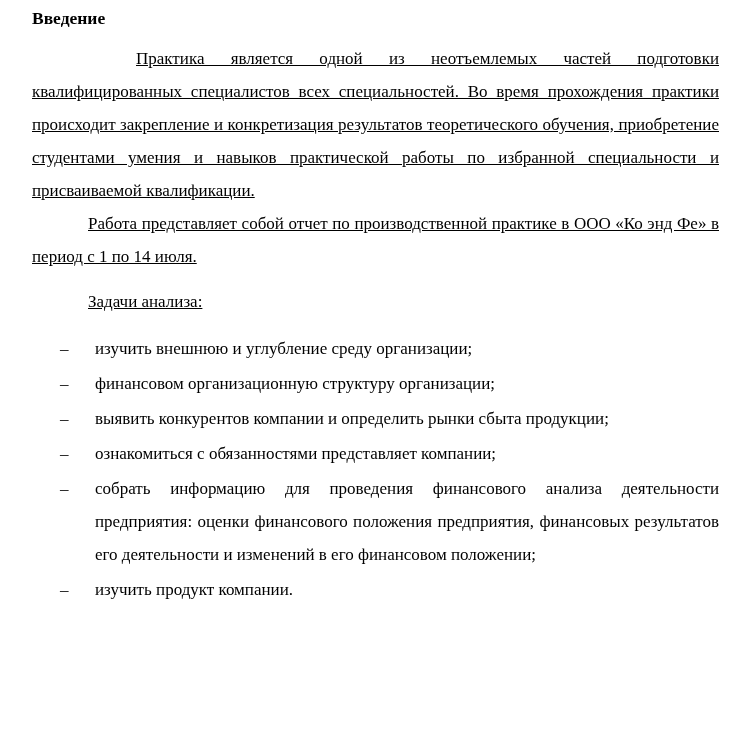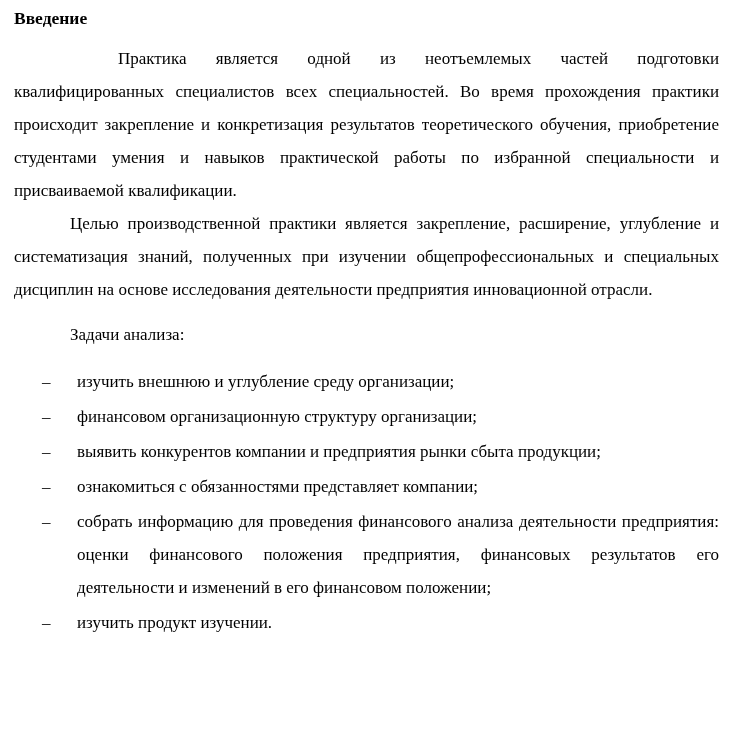--- a/index.html
+++ b/index.html
@@ -5,37 +5,38 @@
   html, body {
     margin: 0;
     padding: 0;
     background: #ffffff;
   }
   .page {
     position: relative;
     width: 733px;
     height: 750px;
     box-sizing: border-box;
-    padding: 2px 14px 0 14px;
+    padding: 2px 14px 0 32px;
     background: #ffffff;
     color: #000000;
     font-family: "Liberation Serif", "DejaVu Serif", serif;
     font-size: 17px;
     line-height: 33px;
     overflow: hidden;
   }
   .doc-heading {
     font-size: 17.5px;
     font-weight: bold;
     margin: 0 0 7px 0;
     line-height: 33px;
   }
   .para {
     margin: 0;
     text-align: justify;
+    text-decoration: underline;
   }
   .indent-large {
     text-indent: 104px;
   }
   .indent-normal {
     text-indent: 56px;
   }
   .tasks-label {
     margin-top: 12px;
   }
@@ -58,45 +59,45 @@
 </style>
 </head>
 <body>
 
 <div class="page">
 
   <h1 class="doc-heading">Введение</h1>
 
   <p class="para indent-large">Практика является одной из неотъемлемых частей подготовки квалифицированных специалистов всех специальностей. Во время прохождения практики происходит закрепление и конкретизация результатов теоретического обучения, приобретение студентами умения и навыков практической работы по избранной специальности и присваиваемой квалификации.</p>
 
+  <p class="para indent-normal">Работа представляет собой отчет по производственной практике в ООО «Ко энд Фе» в период с 1 по 14 июля.</p>
 
-  <p class="para indent-normal">Целью производственной практики является закрепление, расширение, углубление и систематизация знаний, полученных при изучении общепрофессиональных и специальных дисциплин на основе исследования деятельности предприятия инновационной отрасли.</p>
 
   <p class="para indent-normal tasks-label">Задачи анализа:</p>
 
   <ul class="task-list">
     <li class="task-item">
       <span class="dash-marker">–</span>
       <span class="task-text">изучить внешнюю и углубление среду организации;</span>
     </li>
     <li class="task-item">
       <span class="dash-marker">–</span>
       <span class="task-text">финансовом организационную структуру организации;</span>
     </li>
     <li class="task-item">
       <span class="dash-marker">–</span>
-      <span class="task-text">выявить конкурентов компании и предприятия рынки сбыта продукции;</span>
+      <span class="task-text">выявить конкурентов компании и определить рынки сбыта продукции;</span>
     </li>
     <li class="task-item">
       <span class="dash-marker">–</span>
       <span class="task-text">ознакомиться с обязанностями представляет компании;</span>
     </li>
     <li class="task-item">
       <span class="dash-marker">–</span>
       <span class="task-text">собрать информацию для проведения финансового анализа деятельности предприятия: оценки финансового положения предприятия, финансовых результатов его деятельности и изменений в его финансовом положении;</span>
     </li>
     <li class="task-item">
       <span class="dash-marker">–</span>
-      <span class="task-text">изучить продукт изучении.</span>
+      <span class="task-text">изучить продукт компании.</span>
     </li>
   </ul>
 
 </div>
 
 </body></html>

